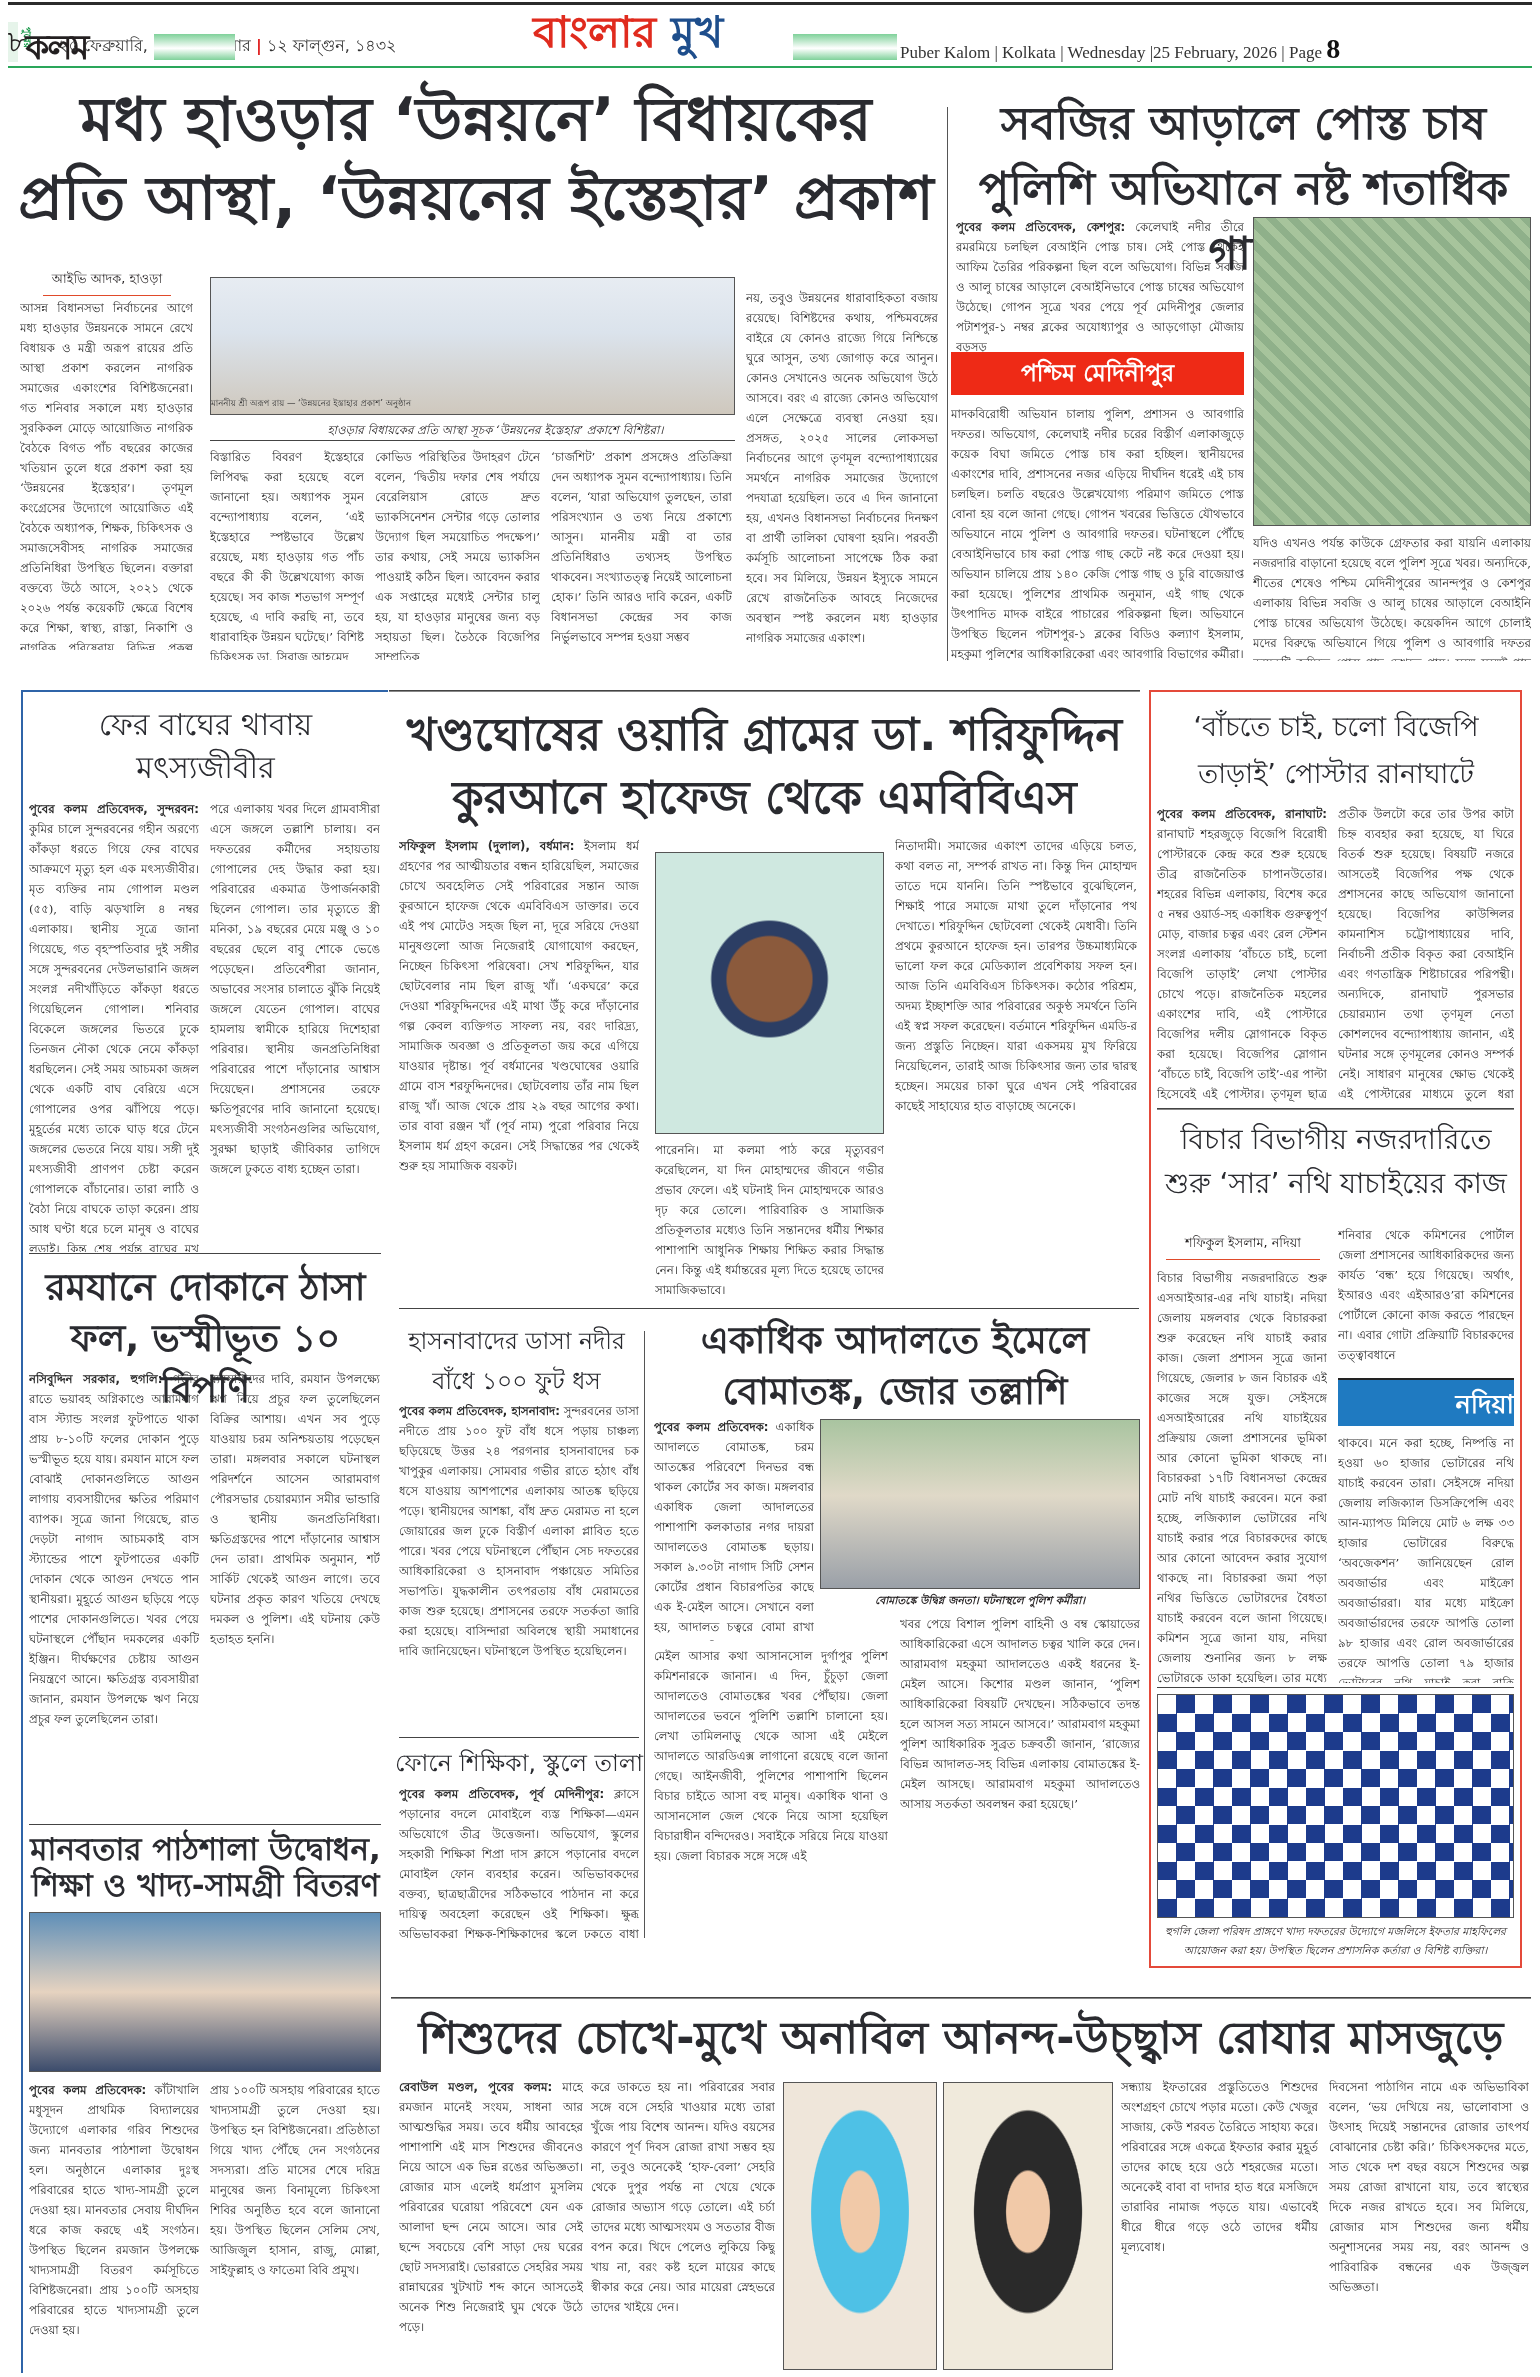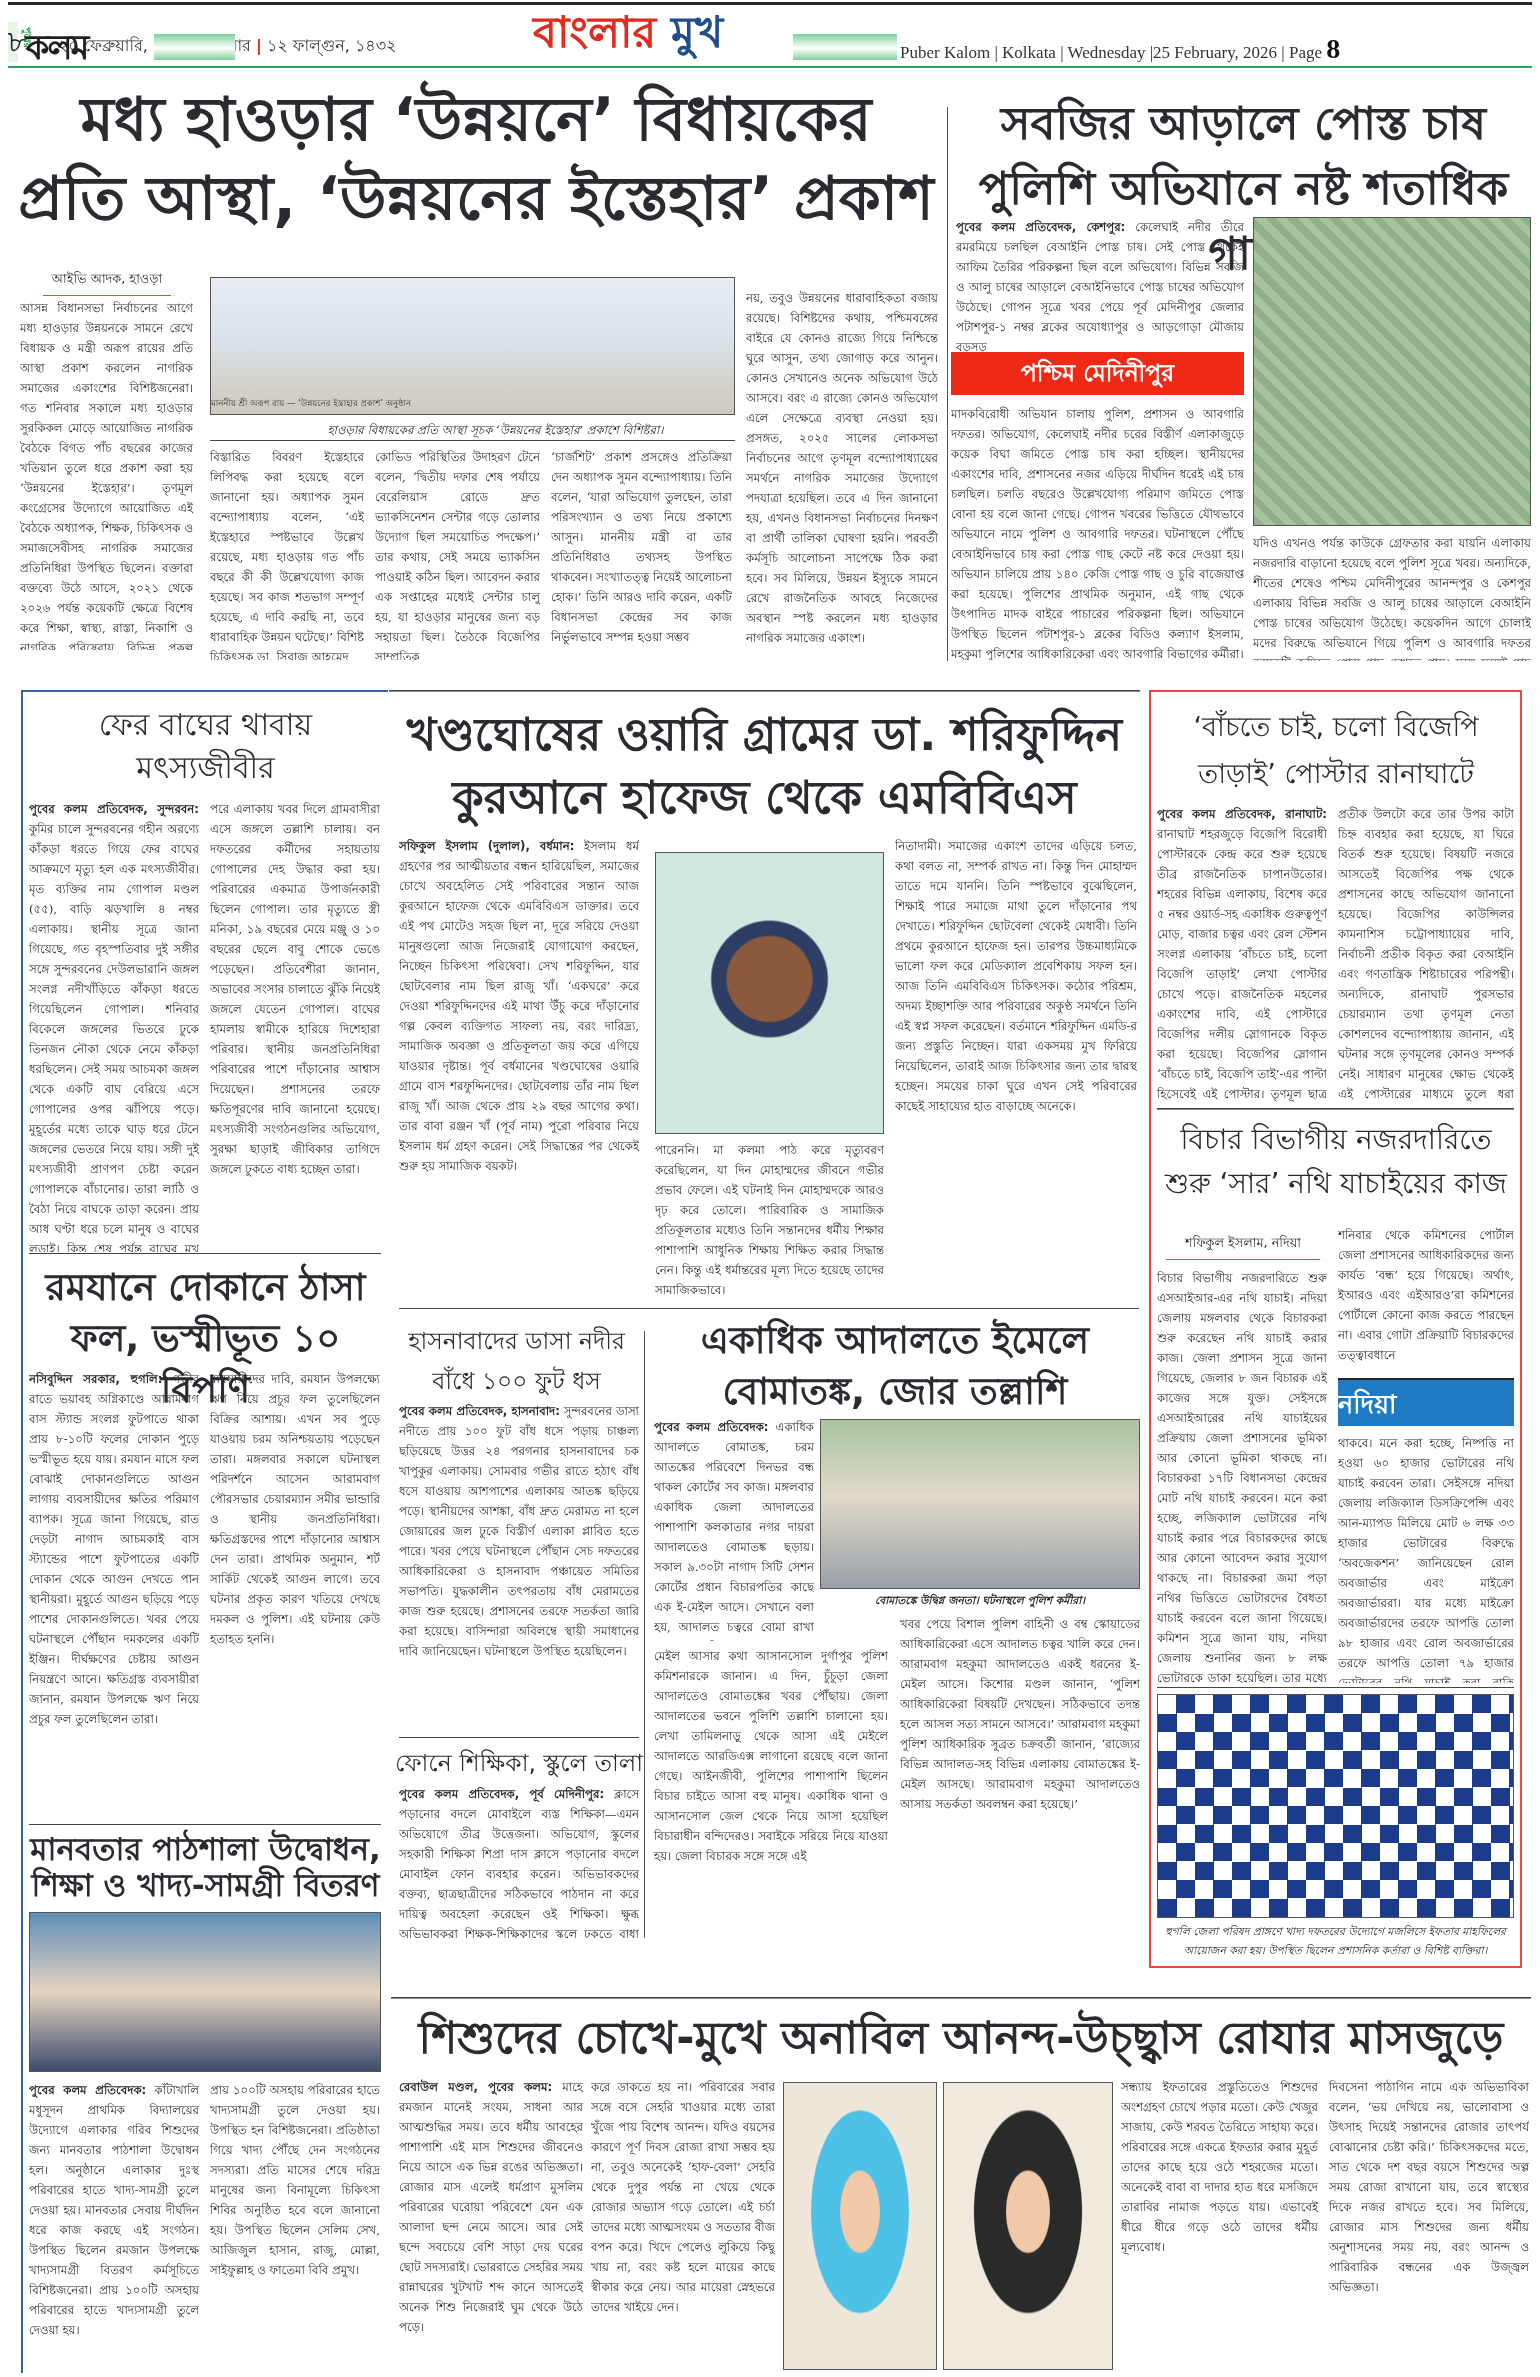--- a/index.html
+++ b/index.html
@@ -28,21 +28,21 @@
   .hl { font-family: "DejaVu Sans", sans-serif; font-weight: bold; color: #2a2b30; line-height: 1.3; text-align: center; }
   .hl-main { left: 7.5px; top: 80px; width: 937px; font-size: 60px; line-height: 79px; }
   .hl-poppy { left: 953px; top: 91px; width: 581px; font-size: 45px; line-height: 65px; }
   .byline { font-family: "DejaVu Sans", sans-serif; font-size: 12.8px; font-weight: normal; text-align: center; }
   .byline-red-ul { border-bottom: 1.6px solid #e04a2a; padding-bottom: 5.3px; }
   .body-text { font-size: 11.7px; line-height: 20px; text-align: justify; font-family: "DejaVu Serif", serif; color: #2a2a2a; overflow: hidden; }
   .body-text b { font-family: "DejaVu Sans", sans-serif; }
   .photo { background: #c8c2b8; overflow: hidden; border: 1.1px solid #555; }
   .caption { font-style: italic; font-size: 11.7px; text-align: center; font-family: "DejaVu Serif", serif; }
   .redbox { background: #ee2a16; color: #fff; font-family: "DejaVu Sans", sans-serif; font-size: 23.4px; font-weight: bold; text-align: center; }
-  .bluebox { background: #1f7ac1; color: #fff; font-family: "DejaVu Sans", sans-serif; font-size: 25.6px; font-weight: bold; text-align: left; }
+  .bluebox { background: #1f7ac1; color: #fff; font-family: "DejaVu Sans", sans-serif; font-size: 25.6px; font-weight: bold; text-align: right; }
   .rule { background: #444; height: 1.1px; }
   .dblrule { border-top: 1.6px solid #444; border-bottom: 1.1px solid #888; height: 2.1px; }
   .vrule { background: #555; width: 1.1px; }
   .frame-blue { border: 2.1px solid #2f64a8; }
   .frame-red { border: 2.1px solid #e44a3a; }
   .hl-sub { font-size: 30px; line-height: 43px; }
   .hl-sub2 { font-size: 37px; line-height: 51px; }
   
   .ph-event { background: linear-gradient(180deg, #e7ecf2 0%, #dbe3ec 40%, #cfc8bd 100%); }
   .ph-field { background: repeating-linear-gradient(45deg, #8fb08a 0 7.5px, #a7c49c 7.5px 15px); }

